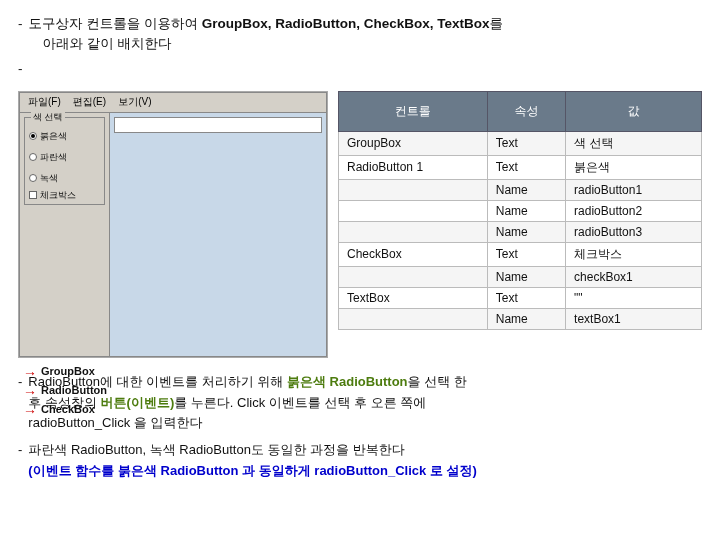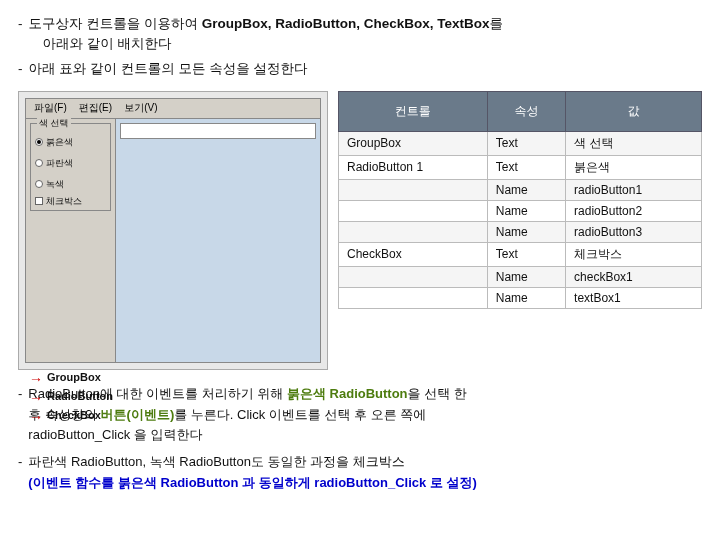--- a/index.html
+++ b/index.html
@@ -34,21 +34,20 @@
     }
 
     
     .preview-area {
       width: 310px;
       flex-shrink: 0;
       border: 1px solid #aaa;
       background: #e8e8e8;
       position: relative;
       min-height: 220px;
-      padding: 6px;
     }
 
     .preview-inner {
       background: #c8d8e8;
       border: 1px solid #888;
       width: 100%;
       height: 100%;
       min-height: 205px;
       position: relative;
       overflow: hidden;
@@ -218,21 +217,20 @@
 <div class="bullet-list">
   <div class="bullet-item">
     <span class="bullet-dash">-</span>
     <div>
       <span>도구상자 컨트롤을 이용하여 <strong>GroupBox, RadioButton, CheckBox, TextBox</strong>를</span><br>
       <span class="indent">아래와 같이 배치한다</span>
     </div>
   </div>
   <div class="bullet-item">
     <span class="bullet-dash">-</span>
-    <span>아래 표와 같이 컨트롤의 모든 속성을 설정한다</span>
   </div>
 </div>
 
 <div class="main-content">
 
   <div class="preview-area">
     <div class="preview-inner">
 
       <div class="fake-toolbar">
         <span class="fake-menu-item">파일(F)</span>
@@ -322,20 +320,25 @@
             <td class="control-name">CheckBox</td>
             <td>Text</td>
             <td>체크박스</td>
           </tr>
           <tr>
             <td class="control-name"></td>
             <td>Name</td>
             <td>checkBox1</td>
           </tr>
           <tr>
+            <td class="control-name">TextBox</td>
+            <td>Text</td>
+            <td>""</td>
+          </tr>
+          <tr>
             <td class="control-name"></td>
             <td>Name</td>
             <td>textBox1</td>
           </tr>
         </tbody>
     </table>
   </div>
 </div>
 
 <div class="bottom-text">
@@ -343,17 +346,17 @@
     <span class="bottom-dash">-</span>
     <div>
       <span>RadioButton에 대한 이벤트를 처리하기 위해 </span><span class="highlight-red">붉은색 RadioButton</span><span>을 선택 한</span><br>
       <span>후 속성창의 </span><span class="highlight-red">버튼(이벤트)</span><span>를 누른다. Click 이벤트를 선택 후 오른 쪽에</span><br>
       <span>radioButton_Click 을 입력한다</span>
     </div>
   </div>
   <div class="bottom-item">
     <span class="bottom-dash">-</span>
     <div>
-      <span>파란색 RadioButton, 녹색 RadioButton도 동일한 과정을 체크박스</span><br>
+      <span>파란색 RadioButton, 녹색 RadioButton도 동일한 과정을 반복한다</span><br>
       <span class="highlight-blue">(이벤트 함수를 붉은색 RadioButton 과 동일하게 radioButton_Click 로 설정)</span>
     </div>
   </div>
 </div>
 
 </body></html>

